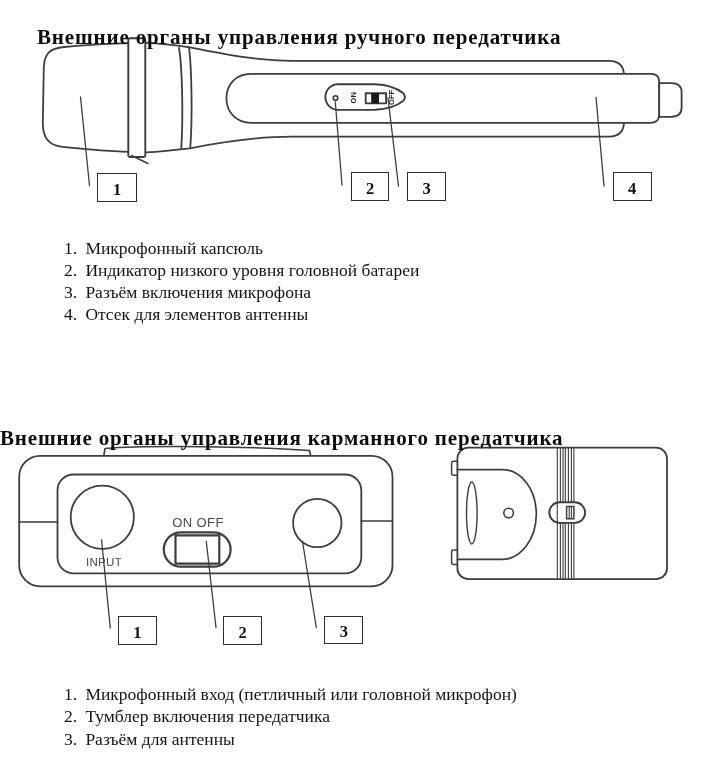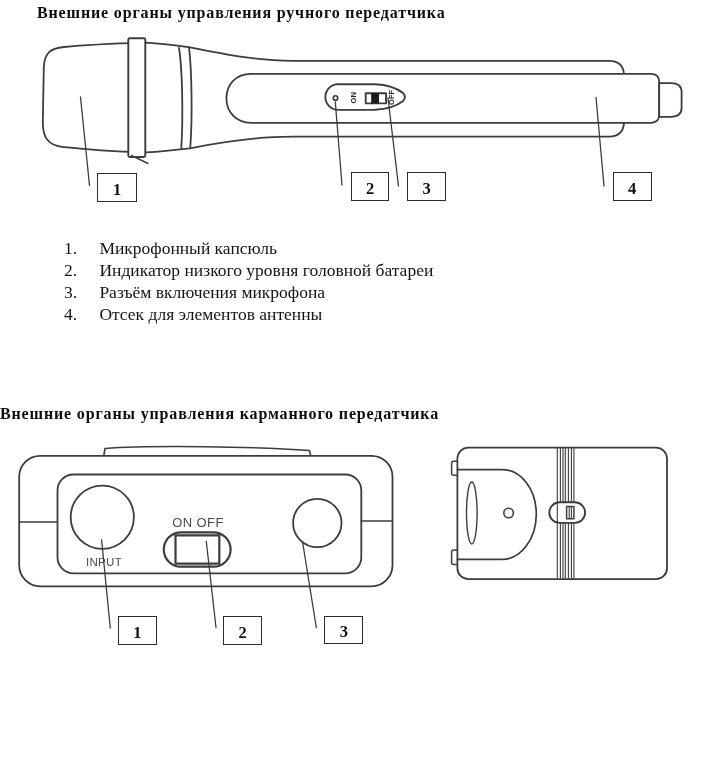--- a/index.html
+++ b/index.html
@@ -1,29 +1,29 @@
 <!DOCTYPE html>
 <html><head>
 <meta charset="utf-8">
 <style>
   html,body{margin:0;padding:0;background:#fff;}
   .page{position:relative;width:711px;height:759px;background:#ffffff;overflow:hidden;
         font-family:"Liberation Serif",serif;color:#151515;}
   .artwork{position:absolute;left:0;top:0;width:711px;height:759px;}
   .heading{position:absolute;font-family:"Liberation Serif",serif;font-weight:bold;
-           font-size:16px;line-height:18.5px;letter-spacing:0.85px;color:#0d0d0d;white-space:nowrap;}
+           font-size:21px;line-height:18.5px;letter-spacing:0.85px;color:#0d0d0d;white-space:nowrap;margin-top:24px;}
   #heading-1{left:37px;top:4px;}
   #heading-2{left:0;top:405px;width:688px;text-align:left;}
   .num-list{position:absolute;left:64px;font-size:17.5px;color:#141414;}
   #list-1{top:237px;}
   #list-2{top:682.5px;}
   .num-list .row{height:22px;line-height:22px;white-space:nowrap;}
   #list-2 .row{height:22.5px;line-height:22.5px;}
   .num-list .num{display:inline-block;width:14px;text-align:left;}
-  .num-list .txt{display:inline-block;margin-left:17px;}
+  .num-list .txt{display:inline-block;margin-left:3px;}
   .callout{position:absolute;box-sizing:border-box;border:1.5px solid #2d2d2d;background:#fff;
            display:flex;align-items:center;justify-content:center;padding-top:5px;
            font-family:"Liberation Serif",serif;font-weight:bold;font-size:16.5px;color:#111;}
   svg text{font-family:"Liberation Sans",sans-serif;}
 </style>
 </head>
 <body>
 
 <div class="page">
 
@@ -147,14 +147,28 @@
     <div class="row">
       <span class="num">3.</span>
       <span class="txt">Разъём включения микрофона</span>
     </div>
     <div class="row">
       <span class="num">4.</span>
       <span class="txt">Отсек для элементов антенны</span>
     </div>
   </div>
 
+  <div class="num-list" id="list-2">
+    <div class="row">
+      <span class="num">1.</span>
+      <span class="txt">Микрофонный вход (петличный или головной микрофон)</span>
+    </div>
+    <div class="row">
+      <span class="num">2.</span>
+      <span class="txt">Тумблер включения передатчика</span>
+    </div>
+    <div class="row">
+      <span class="num">3.</span>
+      <span class="txt">Разъём для антенны</span>
+    </div>
+  </div>
 
 </div>
 
 </body></html>

